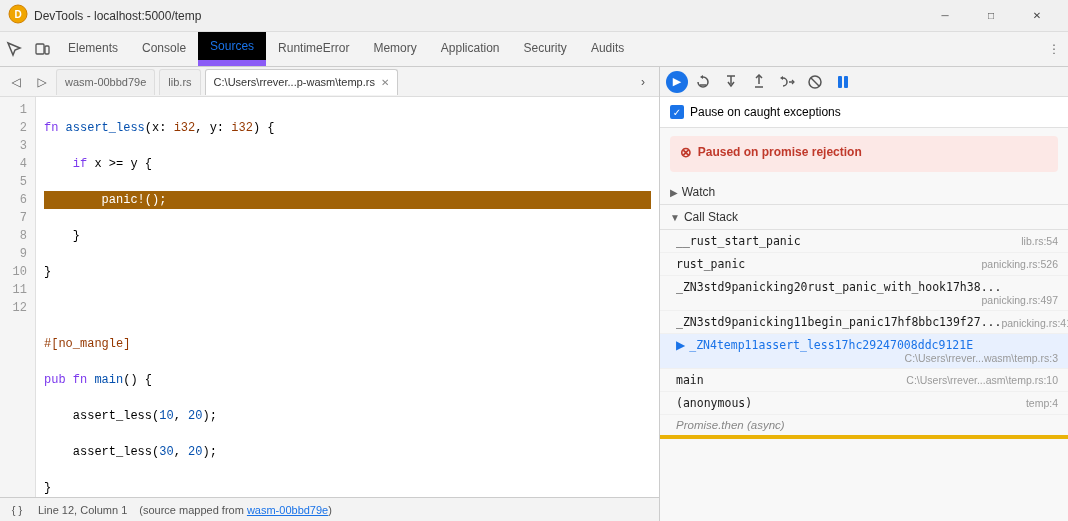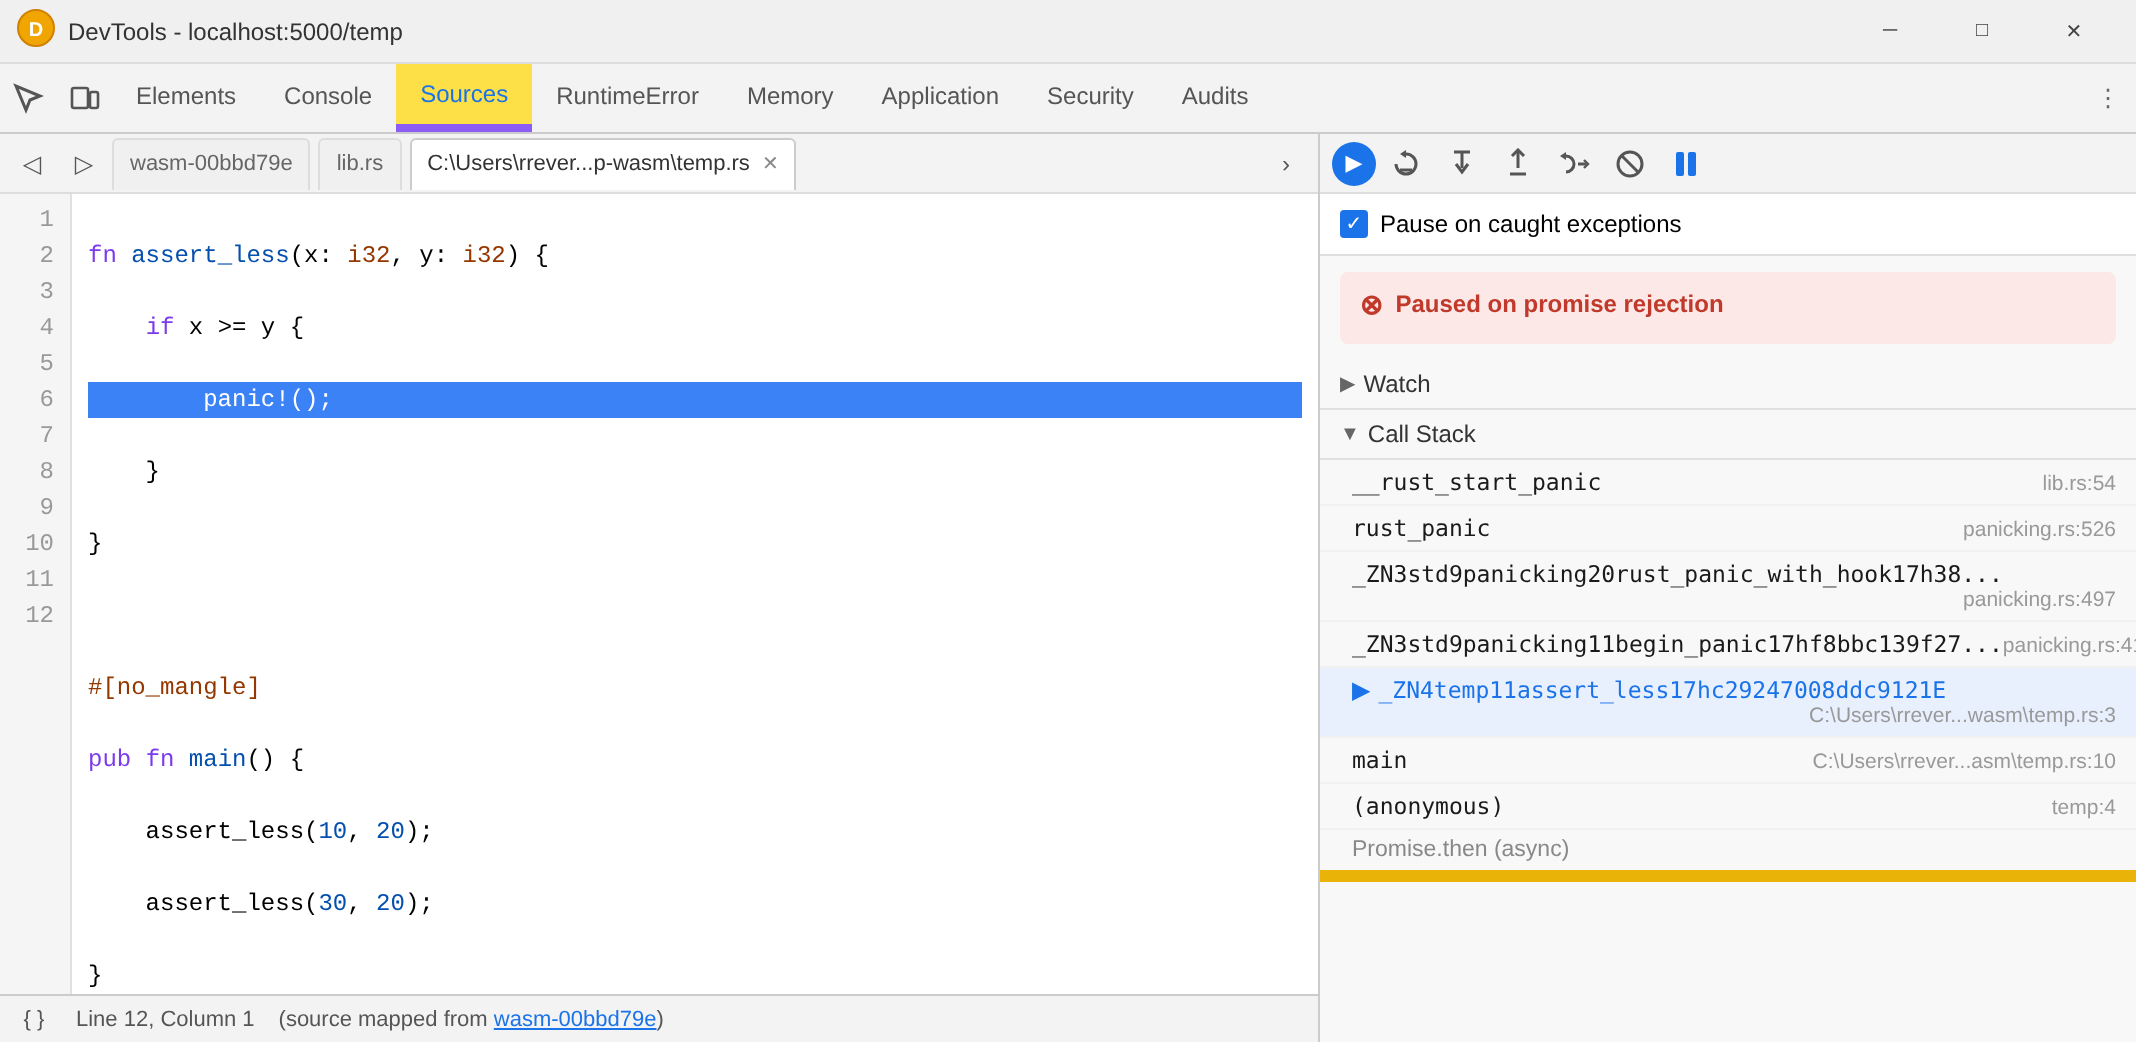--- a/index.html
+++ b/index.html
@@ -36,22 +36,22 @@
     }
     #devtools-tabs .dt-tab {
       padding: 0 12px;
       display: flex; align-items: center;
       font-size: 12px; color: #555;
       cursor: pointer;
       border-bottom: 2px solid transparent;
     }
     #devtools-tabs .dt-tab.active {
       color: #1a73e8;
-      border-bottom: 4px solid #8b5cf6;
-      background: #fde047;
+      border-bottom: 6px solid #8b5cf6;
+      background: #000000;
     }
     #devtools-tabs .dt-spacer { flex: 1; }
     #devtools-tabs .dt-menu-btn {
       width: 28px; display: flex; align-items: center; justify-content: center;
       color: #666; cursor: pointer;
     }
 
     
     #main {
       display: flex;
@@ -124,21 +124,21 @@
       flex: 1;
       font-family: 'Consolas', 'Courier New', monospace;
       font-size: 12px;
       line-height: 18px;
       padding: 4px 8px;
       overflow: auto;
       background: #fff;
       white-space: pre;
     }
     .code-line { display: block; height: 18px; }
-    .code-line.active-debug { background: #3b82f6; color: #fff; }
+    .code-line.active-debug { background: #a16207; color: #fff; }
 
     .kw { color: #7c3aed; } 
     .fn-name { color: #0550ae; }
     .param { color: #953800; }
     .num { color: #0550ae; }
     .attr { color: #953800; }
 
     
     #status-bar {
       background: #f3f3f3;
@@ -222,41 +222,41 @@
       cursor: pointer;
       border-bottom: 1px solid #e0e0e0;
       background: #f8f8f8;
       font-size: 12px; color: #333; font-weight: 500;
       gap: 4px;
     }
     .chevron { font-size: 10px; color: #666; }
     .stack-item {
       padding: 4px 10px 4px 16px;
       border-bottom: 1px solid #f0f0f0;
-      display: flex; justify-content: space-between; align-items: flex-end;
+      display: flex; justify-content: space-between; align-items: center;
       cursor: pointer; font-size: 11.5px;
     }
     .stack-item.current { background: #e8f0fe; }
     .stack-item .fn-name-stack { color: #1a1a1a; font-family: 'Consolas', monospace; }
     .stack-item .location { color: #999; font-size: 10.5px; }
     .current-arrow { color: #1a73e8; margin-right: 4px; font-size: 12px; }
 
     
     #right-content::-webkit-scrollbar { width: 8px; }
     #right-content::-webkit-scrollbar-track { background: #f0f0f0; }
     #right-content::-webkit-scrollbar-thumb { background: #bbb; border-radius: 4px; }
 
     #code-content::-webkit-scrollbar { width: 8px; height: 8px; }
     #code-content::-webkit-scrollbar-track { background: #f0f0f0; }
     #code-content::-webkit-scrollbar-thumb { background: #bbb; border-radius: 4px; }
 
     .promise-then-row {
       padding: 4px 6px 4px 16px;
-      font-size: 11.5px; color: #888; 
-      border-bottom: 6px solid #eab308;
+      font-size: 11.5px; color: #888; font-style: italic;
+      border-bottom: 4px solid #eab308;
       cursor: pointer;
     }
   </style>
 </head>
 <body>
 
 <div id="titlebar">
   <div style="margin-right:6px;">
     <svg width="20" height="20" viewBox="0 0 20 20">
       <circle cx="10" cy="10" r="9" fill="#f0a500" stroke="#d08000" stroke-width="1"></circle>

